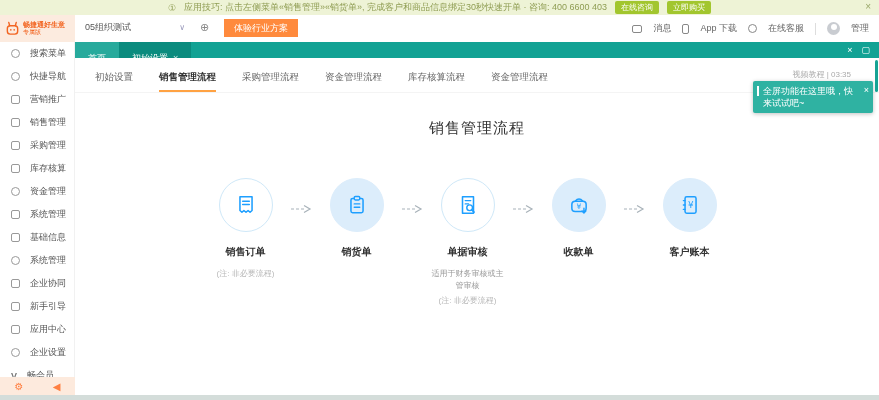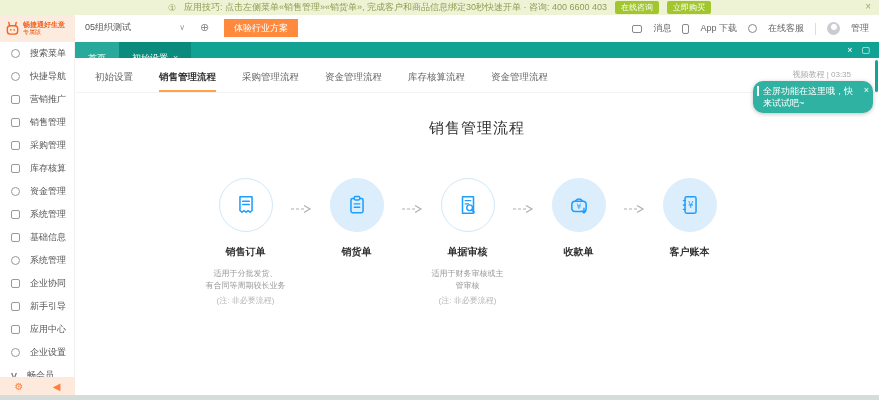--- a/index.html
+++ b/index.html
@@ -61,21 +61,21 @@
   .side-footer span { cursor:pointer; }
 
   
   .content { position:absolute; top:58px; left:75px; right:0; bottom:5px; background:#fff; }
   .ctabs { display:flex; gap:26px; padding:13px 0 0 20px; font-size:9.5px; color:#666;
     border-bottom:1px solid #f4f4f4; }
   .ctab { padding-bottom:8px; cursor:pointer; }
   .ctab.active { color:#333; font-weight:bold; box-shadow:inset 0 -2px 0 #ffa243; }
   .helper { position:absolute; top:11px; right:28px; font-size:8px; color:#aaa; }
   .toast { position:absolute; top:23px; right:6px; width:120px; background:#2fb2a2; color:#fff;
-    font-size:9px; line-height:1.35; padding:4px 13px 4px 10px; border-radius:10px;
+    font-size:9px; line-height:1.35; padding:4px 13px 4px 10px; border-radius:2px;
     box-shadow:0 1px 4px rgba(0,0,0,.25); }
   .toast::before { content:""; position:absolute; left:4px; top:5px; height:10px; width:2px; background:#fff; }
   .toast-close { position:absolute; right:4px; top:3px; font-size:9px; cursor:pointer; }
   .scroll-thumb { position:absolute; right:1px; top:2px; width:3px; height:32px; background:#16a394; border-radius:2px; }
 
   .page-title { text-align:center; margin-top:26px; font-size:15px; color:#333; letter-spacing:1px; }
 
   .flow { display:flex; padding-left:115px; margin-top:40px; }
   .node { width:111px; position:relative; text-align:center; }
   .circle { width:54px; height:54px; border-radius:50%; margin:0 auto 13px;
@@ -244,24 +244,20 @@
     <div class="flow">
 
       <div class="node">
         <div class="circle">
           <svg width="22" height="22" viewBox="0 0 20 20">
             <path d="M4.5 2.5 h11 v12.5 l-1.8 1.6 -1.8 -1.6 -1.9 1.6 -1.9 -1.6 -1.8 1.6 -1.8 -1.6 Z" fill="none" stroke="#1e9fff" stroke-width="1.4" stroke-linejoin="round"></path>
             <path d="M7 6.5 h6 M7 9.5 h6" stroke="#1e9fff" stroke-width="1.4" stroke-linecap="round"></path>
           </svg>
         </div>
         <div class="node-label">销售订单</div>
-        <div class="node-desc">
-          <div>适用于分批发货、</div>
-          <div>有合同等周期较长业务</div>
-        </div>
         <div class="node-note">(注: 非必要流程)</div>
         <span class="arrow">
           <svg width="22" height="10" viewBox="0 0 22 10">
               <path d="M1 5 H15" stroke="#a8b2b9" stroke-width="1.2" stroke-dasharray="3 2"></path>
               <path d="M14 1.5 L20 5 L14 8.5" fill="none" stroke="#a8b2b9" stroke-width="1.2"></path>
             </svg>
         </span>
       </div>
 
       <div class="node">

